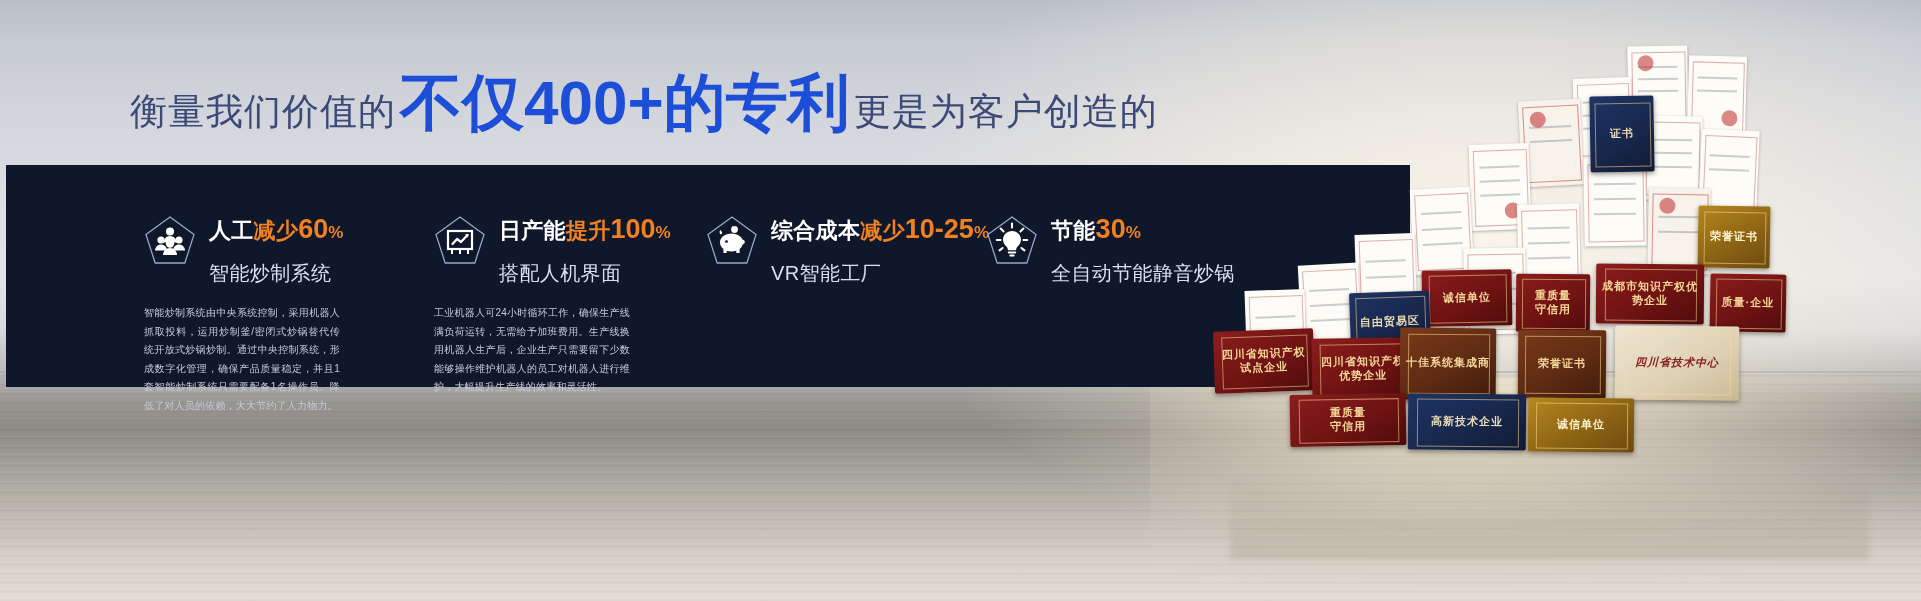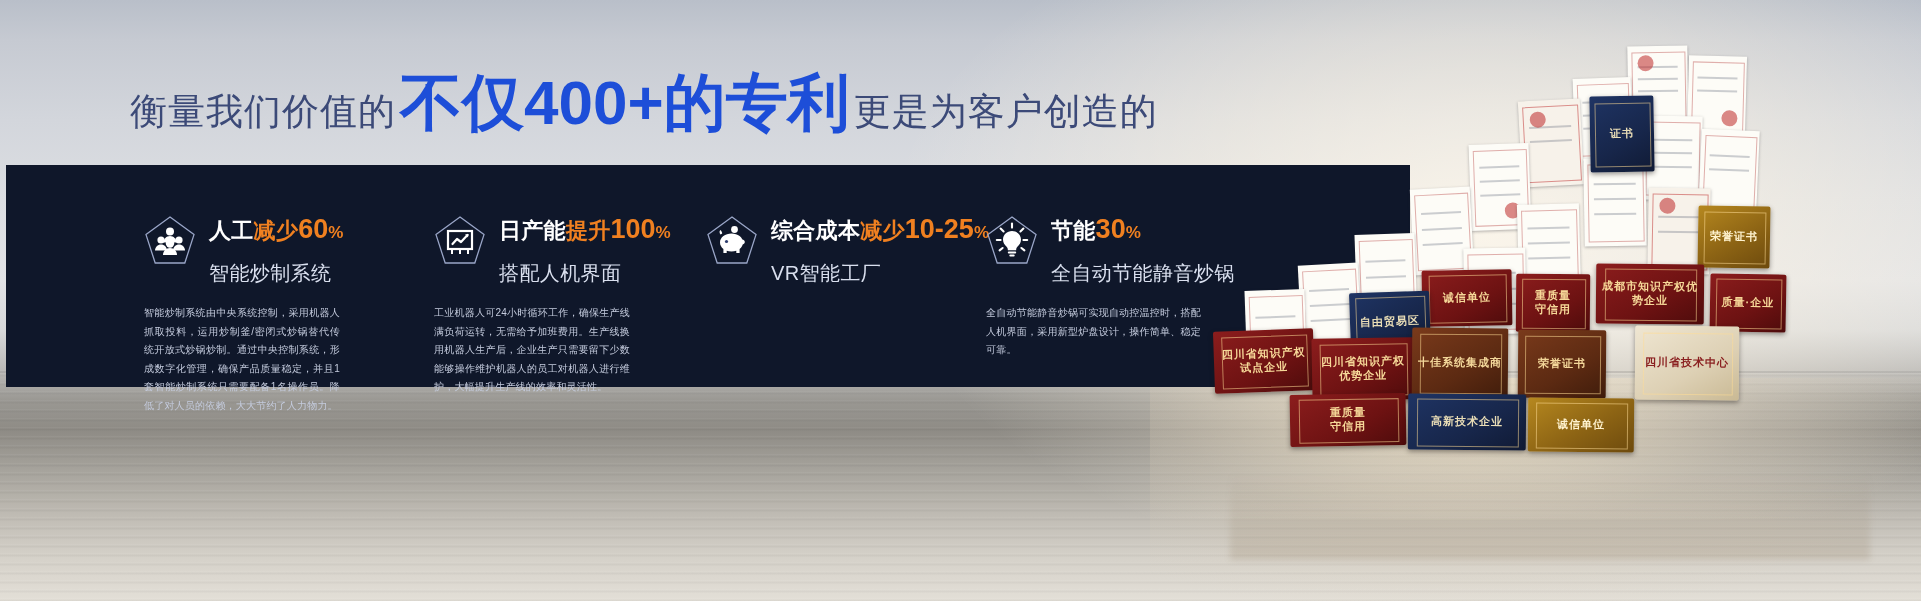--- a/index.html
+++ b/index.html
@@ -276,21 +276,20 @@
                 <line x1="13.6" y1="35.4" x2="16.6" y2="33"></line>
                 <line x1="38.4" y1="35.4" x2="35.4" y2="33"></line>
               </g>
             </svg>
           </span>
           <div class="feat-titles">
             <div class="feat-title"><span>节能</span><span class="hot"></span><span class="big">30</span><span class="pct">%</span></div>
             <div class="feat-sub">全自动节能静音炒锅</div>
           </div>
         </div>
-        <div class="feat-body b4">全自动节能静音炒锅可实现自动控温控时，搭配人机界面，采用新型炉盘设计，操作简单、稳定可靠。</div>
       </div>
 
     </div>
   </div>
 
   <div class="certs">
 
     <div class="cert" style="left:448px;top:8px;width:60px;height:84px;transform:rotate(-1deg);">
         <div class="inner"></div>
         <div class="ln" style="top:24%"></div>
@@ -413,29 +412,29 @@
       </div>
 
     <div class="plaque maroon" style="left:34px;top:292px;width:100px;height:62px;transform:rotate(-2deg);">
         <div class="face"></div>
         <div class="ptext">四川省知识产权试点企业</div>
       </div>
     <div class="plaque maroon" style="left:132px;top:300px;width:102px;height:62px;transform:rotate(-1deg);">
         <div class="face"></div>
         <div class="ptext">四川省知识产权优势企业</div>
       </div>
-    <div class="plaque wood" style="left:232px;top:290px;width:96px;height:70px;transform:rotate(0.5deg);">
+    <div class="plaque wood" style="left:220px;top:290px;width:96px;height:70px;transform:rotate(0.5deg);">
         <div class="face"></div>
         <div class="ptext">十佳系统集成商</div>
       </div>
     <div class="plaque wood" style="left:338px;top:292px;width:88px;height:68px;transform:rotate(0.5deg);">
         <div class="face"></div>
         <div class="ptext">荣誉证书</div>
       </div>
-    <div class="plaque cream" style="left:455px;top:288px;width:104px;height:74px;transform:rotate(0.5deg);">
+    <div class="plaque cream" style="left:435px;top:288px;width:124px;height:74px;transform:rotate(0.5deg);font-style:italic;">
         <div class="face"></div>
         <div class="ptext">四川省技术中心</div>
       </div>
 
     <div class="plaque maroon" style="left:110px;top:356px;width:116px;height:52px;transform:rotate(-1deg);">
         <div class="face"></div>
         <div class="ptext">重质量
 守信用</div>
       </div>
     <div class="plaque navy" style="left:228px;top:356px;width:118px;height:56px;transform:rotate(0.5deg);">

